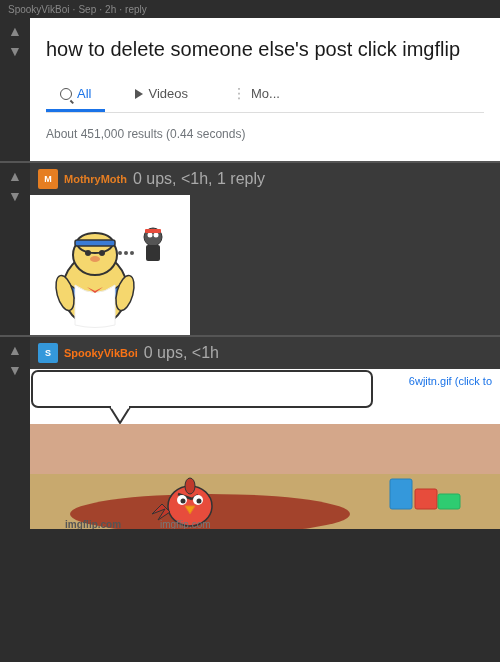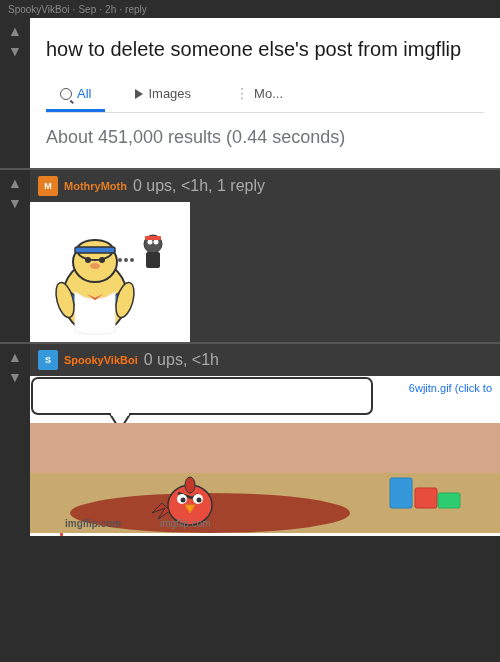--- a/index.html
+++ b/index.html
@@ -96,21 +96,21 @@
       cursor: pointer;
       border-bottom: 3px solid transparent;
     }
 
     .google-tab.active {
       color: #1a73e8;
       border-bottom: 3px solid #1a73e8;
     }
 
     .google-results-count {
-      font-size: 18px;
+      font-size: 12px;
       color: #70757a;
       padding: 4px 0;
     }
 
     
     .post-header {
       display: flex;
       align-items: center;
       gap: 6px;
       padding: 6px 8px;
@@ -312,29 +312,29 @@
     <span class="top-bar-text">SpookyVikBoi · Sep · 2h · reply</span>
   </div>
 
   <div class="post-1">
     <div class="vote-column">
       <div class="vote-up"></div>
       <div class="vote-down"></div>
     </div>
     <div class="post-content">
       <div class="google-search-img">
-        <div class="google-search-title">how to delete someone else's post from imgflip</div>
+        <div class="google-search-title">how to delete someone else's post click imgflip</div>
         <div class="google-tabs">
           <div class="google-tab active">
             <span class="search-icon-tab"></span>
             <span>All</span>
           </div>
           <div class="google-tab">
             <span class="tab-play-icon"></span>
-            <span>Images</span>
+            <span>Videos</span>
           </div>
           <div class="google-tab">
             <span class="ellipsis-icon">⋮</span>
             <span>Mo...</span>
           </div>
         </div>
         <div class="google-results-count">About 451,000 results (0.44 seconds)</div>
       </div>
     </div>
   </div>
@@ -402,21 +402,21 @@
     </div>
     <div style="margin-left:30px;">
       <div class="post-header">
         <div class="user-avatar blue">S</div>
         <span class="username blue">SpookyVikBoi</span>
         <span class="post-meta">0 ups, &lt;1h</span>
       </div>
       <div class="gif-container">
         <div class="red-bar"></div>
 
-        <div style="position:relative; height:47px; background:white;">
+        <div style="position:relative; height:55px; background:white;">
           
           <svg width="370" height="55" viewBox="0 0 370 55" xmlns="http://www.w3.org/2000/svg">
             <rect x="2" y="2" width="340" height="36" rx="6" fill="white" stroke="#333" stroke-width="2"></rect>
             <polygon points="80,38 100,38 90,54" fill="white" stroke="#333" stroke-width="2" stroke-linejoin="round"></polygon>
             <line x1="81" y1="38" x2="99" y2="38" stroke="white" stroke-width="3"></line>
           </svg>
           <span class="gif-label" style="position:absolute; top:6px; right:8px;">6wjitn.gif (click to</span>
         </div>
 
         <div class="scene-img">

